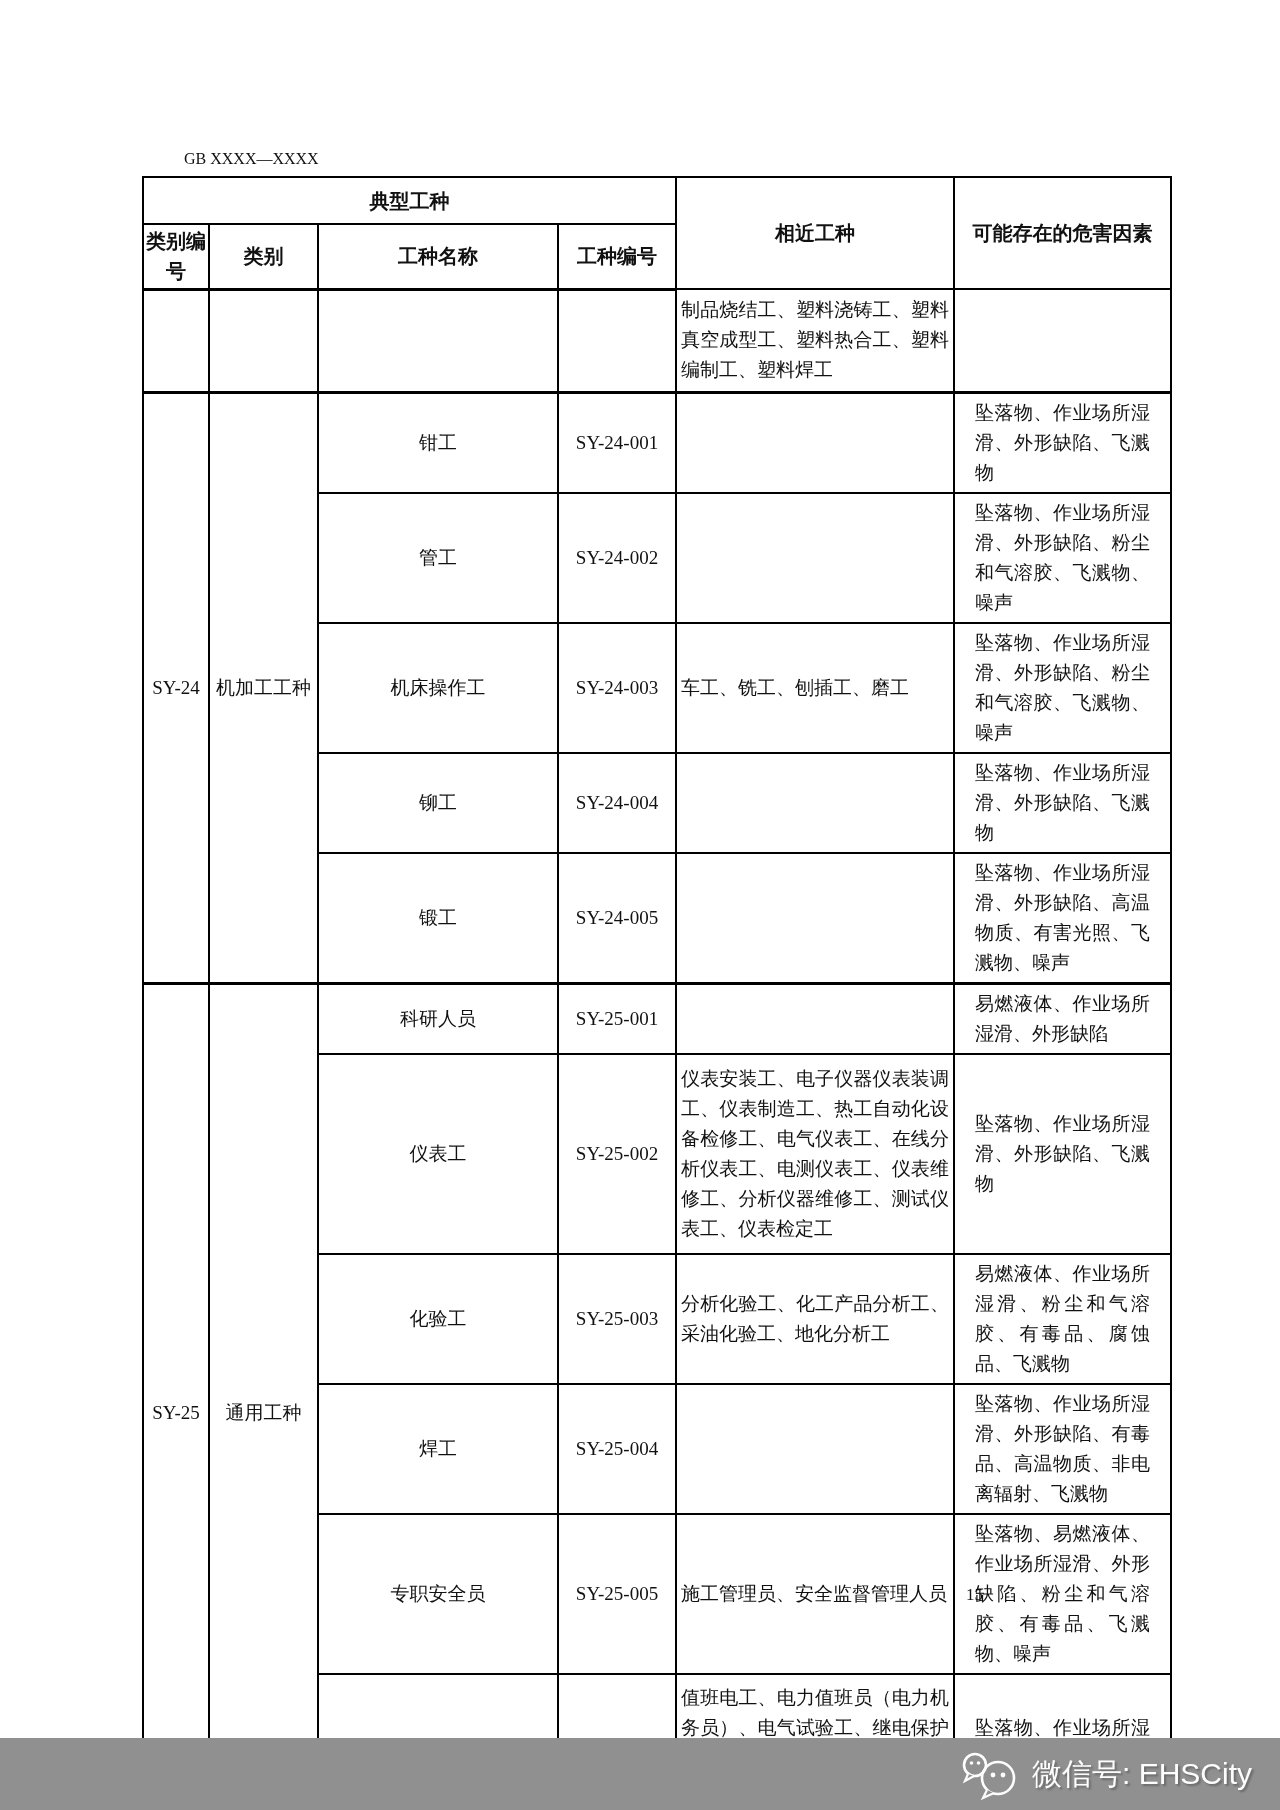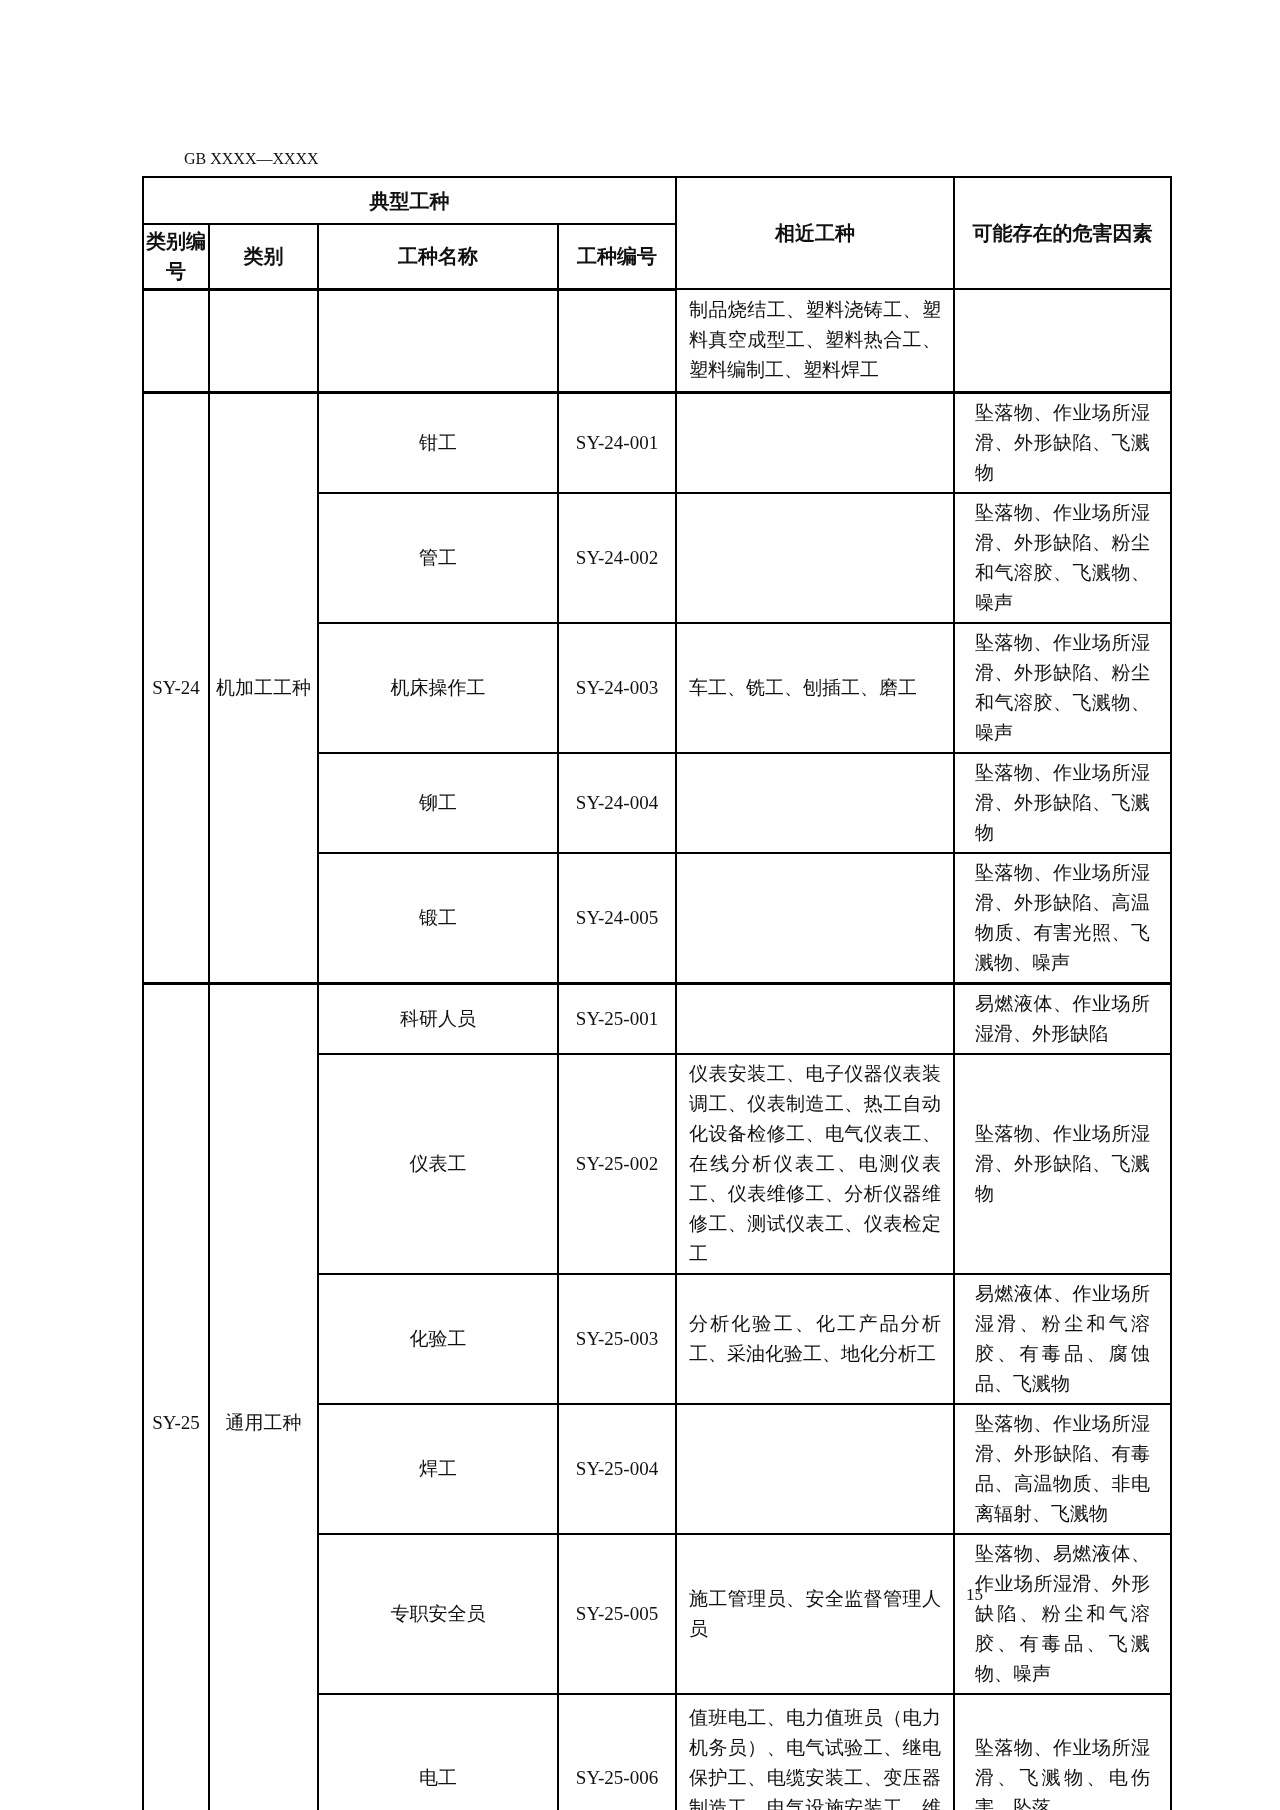--- a/index.html
+++ b/index.html
@@ -23,21 +23,21 @@
     font-size:19px; line-height:30px; color:#111;
     overflow:hidden;
   }
   table.jobs th { font-weight:bold; text-align:center; font-size:20px;border-radius:19px; }
   td.c-center { text-align:center; }
   td.c-code {
     text-align:center; font-family:Liberation Serif, serif;
     font-size:16px; letter-spacing:0px;
   }
   td.c-similar {
-    text-align:justify; padding:4px 12px; font-size:18.5px; line-height:29px;margin-left:24px;
+    text-align:justify; padding:4px 4px; font-size:18.5px; line-height:29px;margin-left:24px;
   }
   td.c-hazard {
     text-align:justify; padding:4px 20px; font-size:17px; line-height:34px;
   }
   tr.block-sep td { border-top:3px solid #000; }
   thead tr.sub th { border-bottom:3px solid #000; }
   .page-number {
     position:absolute; left:966px; top:1585px;
     font-size:17px; font-family:"Liberation Serif", serif;
   }
@@ -160,14 +160,35 @@
         <td class="c-center">电工</td>
         <td class="c-code">SY-25-006</td>
         <td class="c-similar">值班电工、电力值班员（电力机务员）、电气试验工、继电保护工、电缆安装工、变压器制造工、电气设施安装工、维修电工、送电线路工</td>
         <td class="c-hazard">坠落物、作业场所湿滑、飞溅物、电伤害、坠落</td>
       </tr>
     </tbody>
   </table>
 
   <div class="page-number">15</div>
 
+  <div class="footer-bar">
+    <div class="wechat-badge">
+      <span class="wechat-icon">
+        <svg width="62" height="52" viewBox="0 0 62 52">
+          <g fill="none" stroke="#fdfdfd" stroke-width="2.6">
+            <circle cx="15" cy="17" r="11"></circle>
+            <path d="M8 26 L5 33 L14 28" fill="#909090" stroke-width="2.2"></path>
+            <circle cx="38" cy="30" r="16"></circle>
+            <path d="M27 42 L23 50 L34 45" fill="#909090" stroke-width="2.2"></path>
+          </g>
+          <g fill="#fdfdfd">
+            <circle cx="33" cy="27" r="2.4"></circle>
+            <circle cx="43" cy="27" r="2.4"></circle>
+            <circle cx="11.5" cy="15" r="1.8"></circle>
+            <circle cx="18.5" cy="15" r="1.8"></circle>
+          </g>
+        </svg>
+      </span>
+      <span class="wechat-label">微信号: EHSCity</span>
+    </div>
+  </div>
 
 </div>
 
 </body></html>

